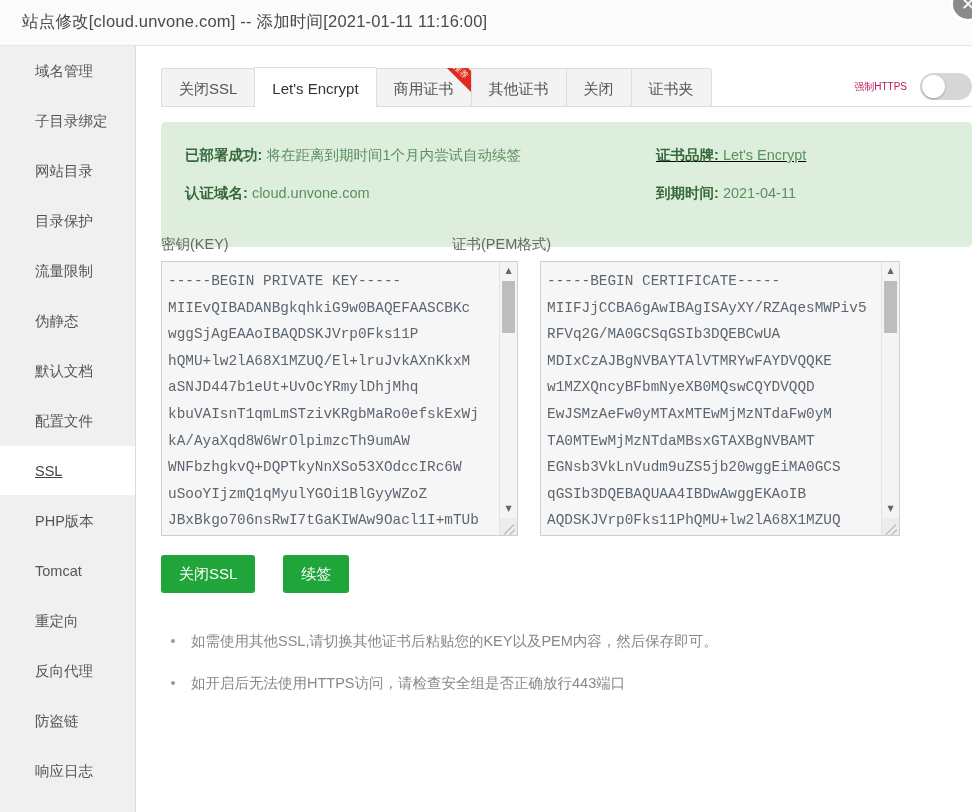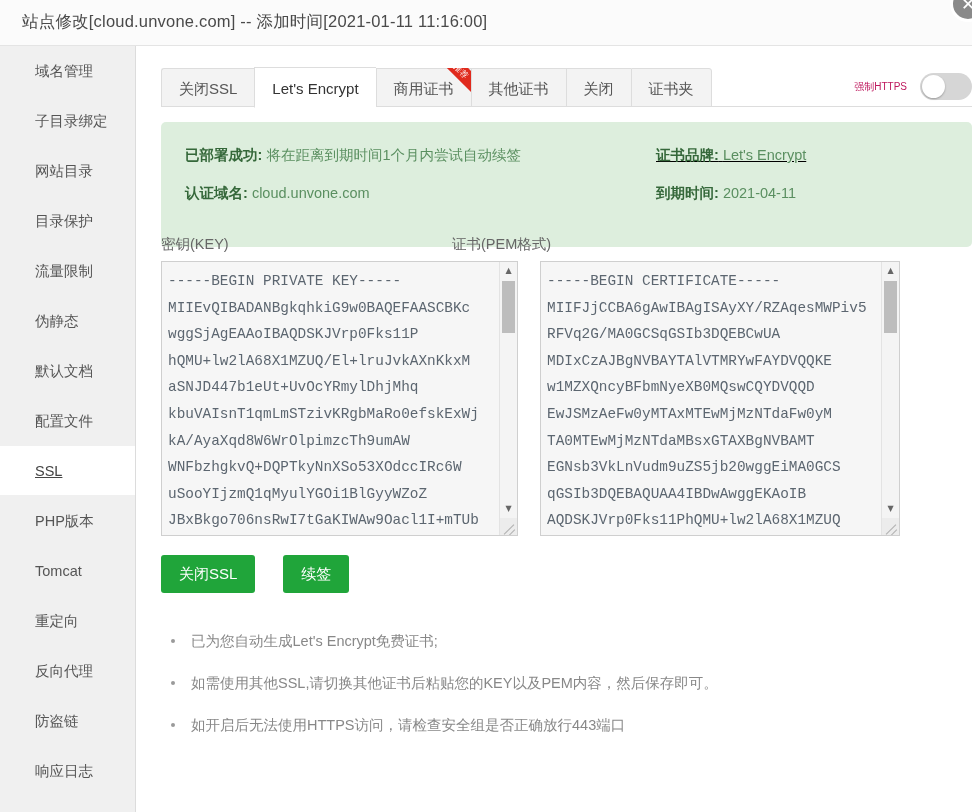--- a/index.html
+++ b/index.html
@@ -351,18 +351,17 @@
       <div class="l2"></div>
     </div>
   </div>
 
   <div id="btn-row">
     <button class="gbtn">关闭SSL</button>
     <button class="gbtn">续签</button>
   </div>
 
   <div id="notes">
-      <div class="note"><span class="bullet"></span><span>已为您自动生成Let's Encrypt免费证书;</span></div>
       <div class="note"><span class="bullet"></span><span>如需使用其他SSL,请切换其他证书后粘贴您的KEY以及PEM内容，然后保存即可。</span></div>
       <div class="note"><span class="bullet"></span><span>如开启后无法使用HTTPS访问，请检查安全组是否正确放行443端口</span></div>
     </div>
 
 </div>
 
 </body></html>

